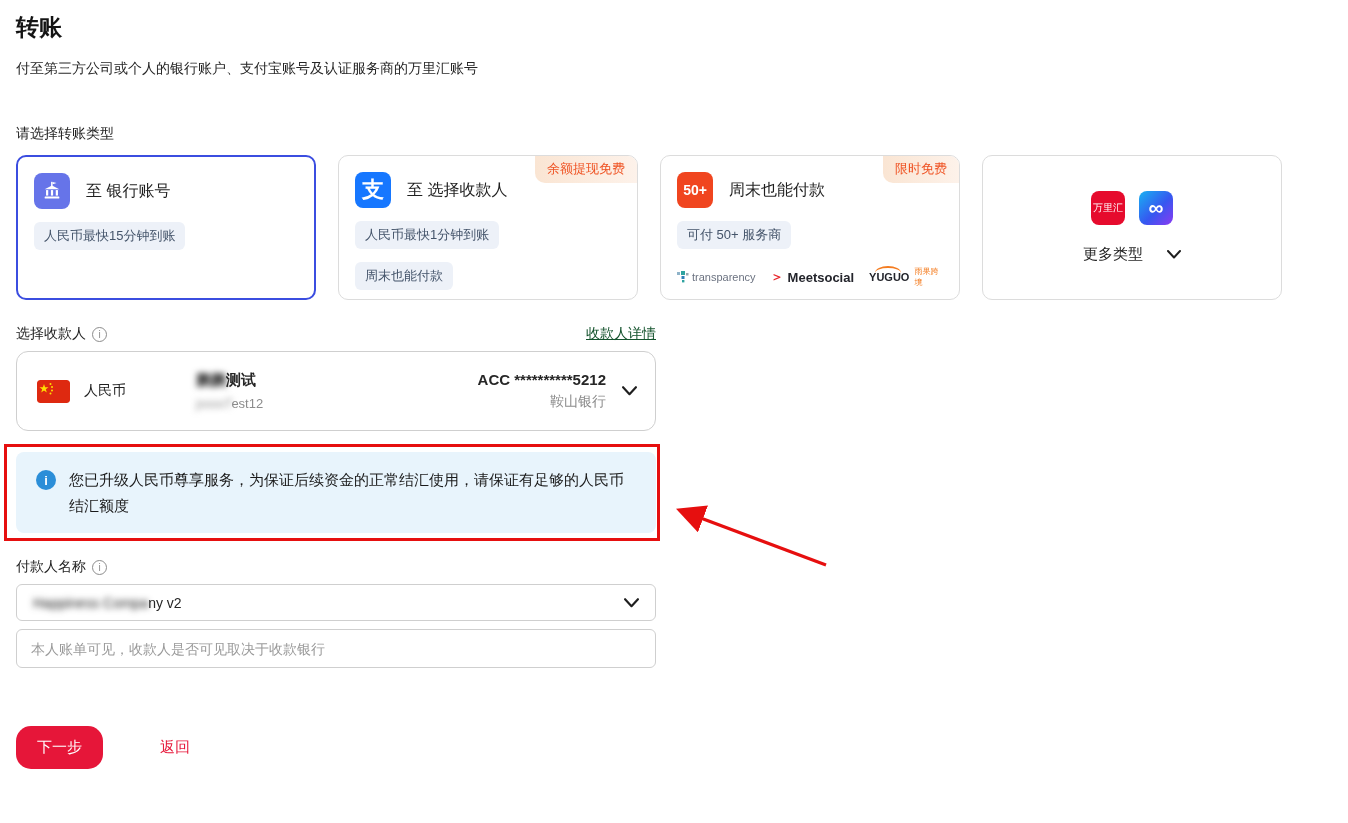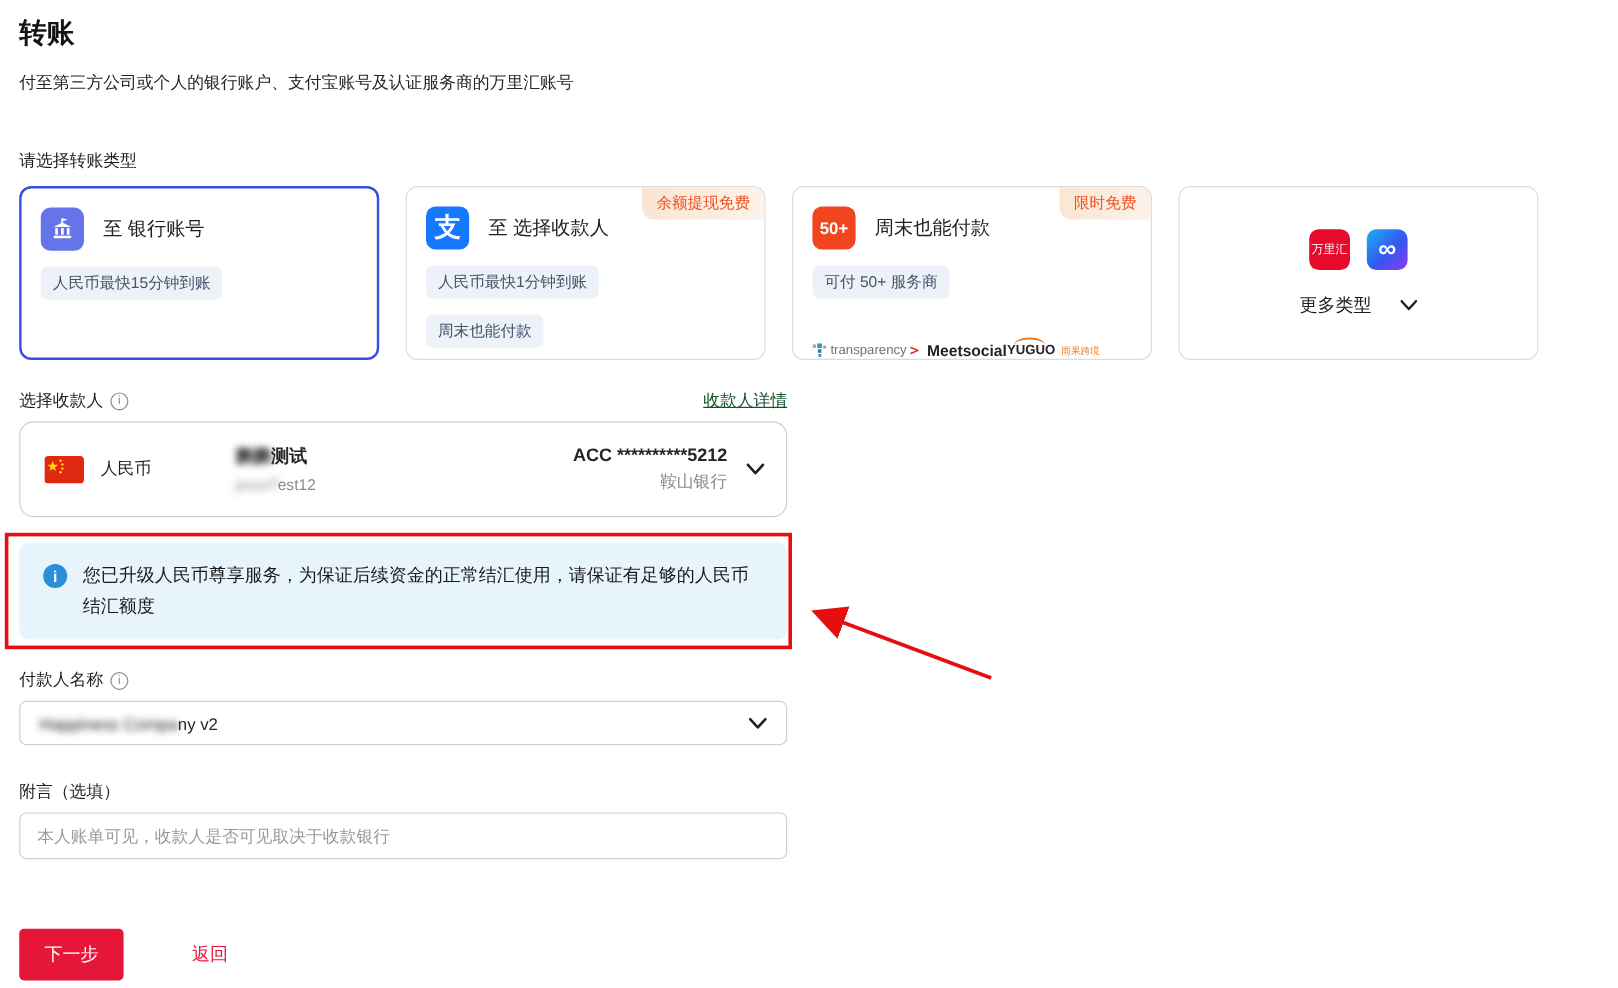--- a/index.html
+++ b/index.html
@@ -24,21 +24,21 @@
   .icon-alipay { background:#1677ff; color:#fff; font-size:22px; font-weight:bold; }
   .icon-50 { background:#f0451f; color:#fff; font-size:14px; font-weight:bold; }
   .card-title { margin-left:16px; font-size:16px; color:#1f1f1f; }
   .tag { display:inline-block; margin-top:13px; padding:5px 10px; font-size:13px;
     color:#44546a; background:#edf1f8; border-radius:6px; }
   .tag + .tag { display:inline-block; }
   .card .tag-col .tag { display:table; }
   .badge { position:absolute; top:0; right:0; padding:4px 12px 5px; font-size:13px;
     color:#ef5222; background:linear-gradient(90deg,#fae5d3,#fdf2ea);
     border-radius:0 9px 0 10px; }
-  .partners { margin-top:34px; display:flex; align-items:center; }
+  .partners { margin-top:17px; display:flex; align-items:center; gap:15px; }
   .partner { display:flex; align-items:center; gap:3px; }
   .p-transparency { font-size:11px; color:#6b7280; }
   .p-meet { font-size:13px; font-weight:bold; color:#23242b; }
   .meet-mark { color:#e8282d; font-weight:bold; font-size:13px; margin-right:1px; }
   .p-yuguo { font-size:11px; font-weight:bold; color:#23242b; position:relative; }
   .yuguo-arc { position:absolute; top:-5px; left:6px; width:26px; height:7px;
     border-top:2px solid #f47c20; border-radius:50%/100% 100% 0 0; }
   .p-yuguo-cn { font-size:8px; color:#f47c20; margin-left:2px; }
 
   .card-more { display:flex; flex-direction:column; align-items:center; justify-content:center; }
@@ -90,21 +90,21 @@
     border-radius:6px; display:flex; align-items:center; padding:0 16px; cursor:pointer; }
   .select-value { font-size:14px; color:#262626; }
   .select-box .chev { margin-left:auto; }
   .memo-input { margin-top:8px; width:640px; height:39px; border:1px solid #cfcfcf;
     border-radius:6px; padding:0 14px; font-size:14px;
     font-family:"Liberation Sans","DejaVu Sans",sans-serif; color:#262626; outline:none; }
   .memo-input::placeholder { color:#9a9a9a; }
 
   
   .actions { margin-top:58px; display:flex; align-items:center; }
-  .btn-primary { background:#e61639; color:#fff; border:none; border-radius:4px;
+  .btn-primary { background:#e61639; color:#fff; border:none; border-radius:15px;
     padding:12px 21px; font-size:15px; cursor:pointer;
     font-family:"Liberation Sans","DejaVu Sans",sans-serif; }
   .btn-back { margin-left:57px; background:none; border:none; color:#e61639;
     font-size:15px; cursor:pointer; font-family:"Liberation Sans","DejaVu Sans",sans-serif; }
 </style>
 </head>
 <body>
 
 <div class="page">
 
@@ -252,25 +252,20 @@
       </div>
     </div>
     <div class="select-box">
       <span class="select-value"><span class="blurred">Happiness Compa</span><span>ny v2</span></span>
       <svg class="chev" width="15" height="10" viewBox="0 0 14 9">
         <polyline points="1,1 7,7.5 13,1" fill="none" stroke="#1f1f1f" stroke-width="2" stroke-linecap="round" stroke-linejoin="round"></polyline>
       </svg>
     </div>
 
     
-    <div class="label-row" style="margin-top:30px;">
-      <div class="field-label">
-        <span>附言（选填）</span>
-      </div>
-    </div>
     <input class="memo-input" type="text" placeholder="本人账单可见，收款人是否可见取决于收款银行" style="">
 
     
     <div class="actions">
       <button class="btn-primary">下一步</button>
       <button class="btn-back">返回</button>
     </div>
   </div>
 
 </div>

